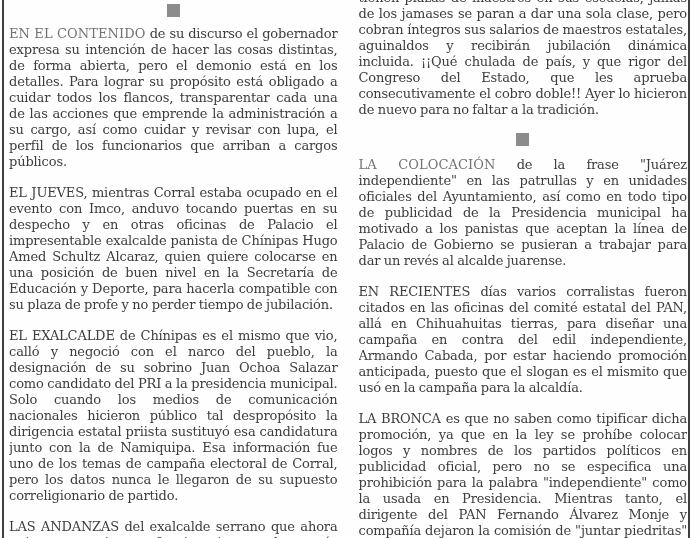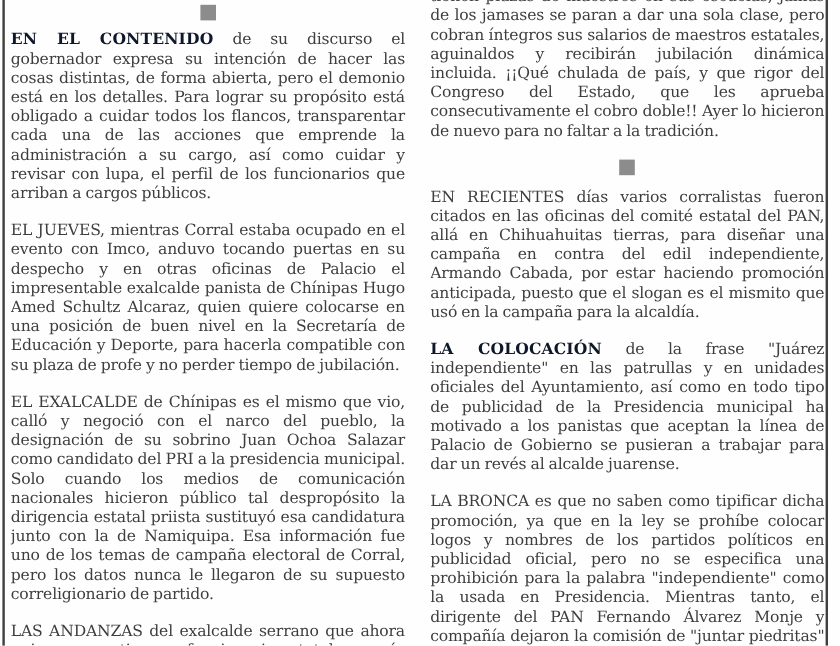--- a/index.html
+++ b/index.html
@@ -19,21 +19,21 @@
   .col{flex:1;min-width:0;overflow:hidden}
   .col-left{padding-top:4px}
   .para{
     margin:0 0 15px;
     font-size:13px;line-height:16px;
     text-align:justify;
     letter-spacing:-0.15px;word-spacing:-0.5px;
     -webkit-hyphens:auto;hyphens:auto;
   }
   .para:last-child{margin-bottom:0}
-  .lead{font-weight:bold;color:#0f172a;letter-spacing:0.1px}
+  .lead{font-weight:normal;color:#737373;letter-spacing:0.1px}
   .sq{width:13px;height:13px;background:#8c8c8c;margin:0 auto 9px}
   .sq-mid{margin:14px auto 11px}
   .clipped{margin-top:-10px}
 </style>
 </head>
 <body>
 
 <div class="page">
   <div class="rule rule-left"></div>
   <div class="rule rule-right"></div>
@@ -51,21 +51,21 @@
 
       <p class="para">LAS ANDANZAS del exalcalde serrano que ahora quiere convertirse en funcionario estatal son más graves.</p>
     </div>
 
     <div class="col col-right">
 
       <p class="para clipped">tienen plazas de maestros en sus escuelas, jamás de los jamases se paran a dar una sola clase, pero cobran íntegros sus salarios de maestros estatales, aguinaldos y recibirán jubilación dinámica incluida. ¡¡Qué chulada de país, y que rigor del Congreso del Estado, que les aprueba consecutivamente el cobro doble!! Ayer lo hicieron de nuevo para no faltar a la tradición.</p>
 
       <div class="sq sq-mid"></div>
 
+      <p class="para"><span class="lead">LA COLOCACIÓN</span><span> de la frase "Juárez independiente" en las patrullas y en unidades oficiales del Ayuntamiento, así como en todo tipo de publicidad de la Presidencia municipal ha motivado a los panistas que aceptan la línea de Palacio de Gobierno se pusieran a trabajar para dar un revés al alcalde juarense.</span></p>
+
       <p class="para">EN RECIENTES días varios corralistas fueron citados en las oficinas del comité estatal del PAN, allá en Chihuahuitas tierras, para diseñar una campaña en contra del edil independiente, Armando Cabada, por estar haciendo promoción anticipada, puesto que el slogan es el mismito que usó en la campaña para la alcaldía.</p>
-
-      <p class="para"><span class="lead">LA COLOCACIÓN</span><span> de la frase "Juárez independiente" en las patrullas y en unidades oficiales del Ayuntamiento, así como en todo tipo de publicidad de la Presidencia municipal ha motivado a los panistas que aceptan la línea de Palacio de Gobierno se pusieran a trabajar para dar un revés al alcalde juarense.</span></p>
 
       <p class="para">LA BRONCA es que no saben como tipificar dicha promoción, ya que en la ley se prohíbe colocar logos y nombres de los partidos políticos en publicidad oficial, pero no se especifica una prohibición para la palabra "independiente" como la usada en Presidencia. Mientras tanto, el dirigente del PAN Fernando Álvarez Monje y compañía dejaron la comisión de "juntar piedritas" a Cabada, para tratar de echarle a perder la fiesta desde la vía legal –quieren argumentar se aplique en este caso la analogía de la ley– así como por la vía</p>
     </div>
 
   </div>
 </div>
 
 </body></html>

